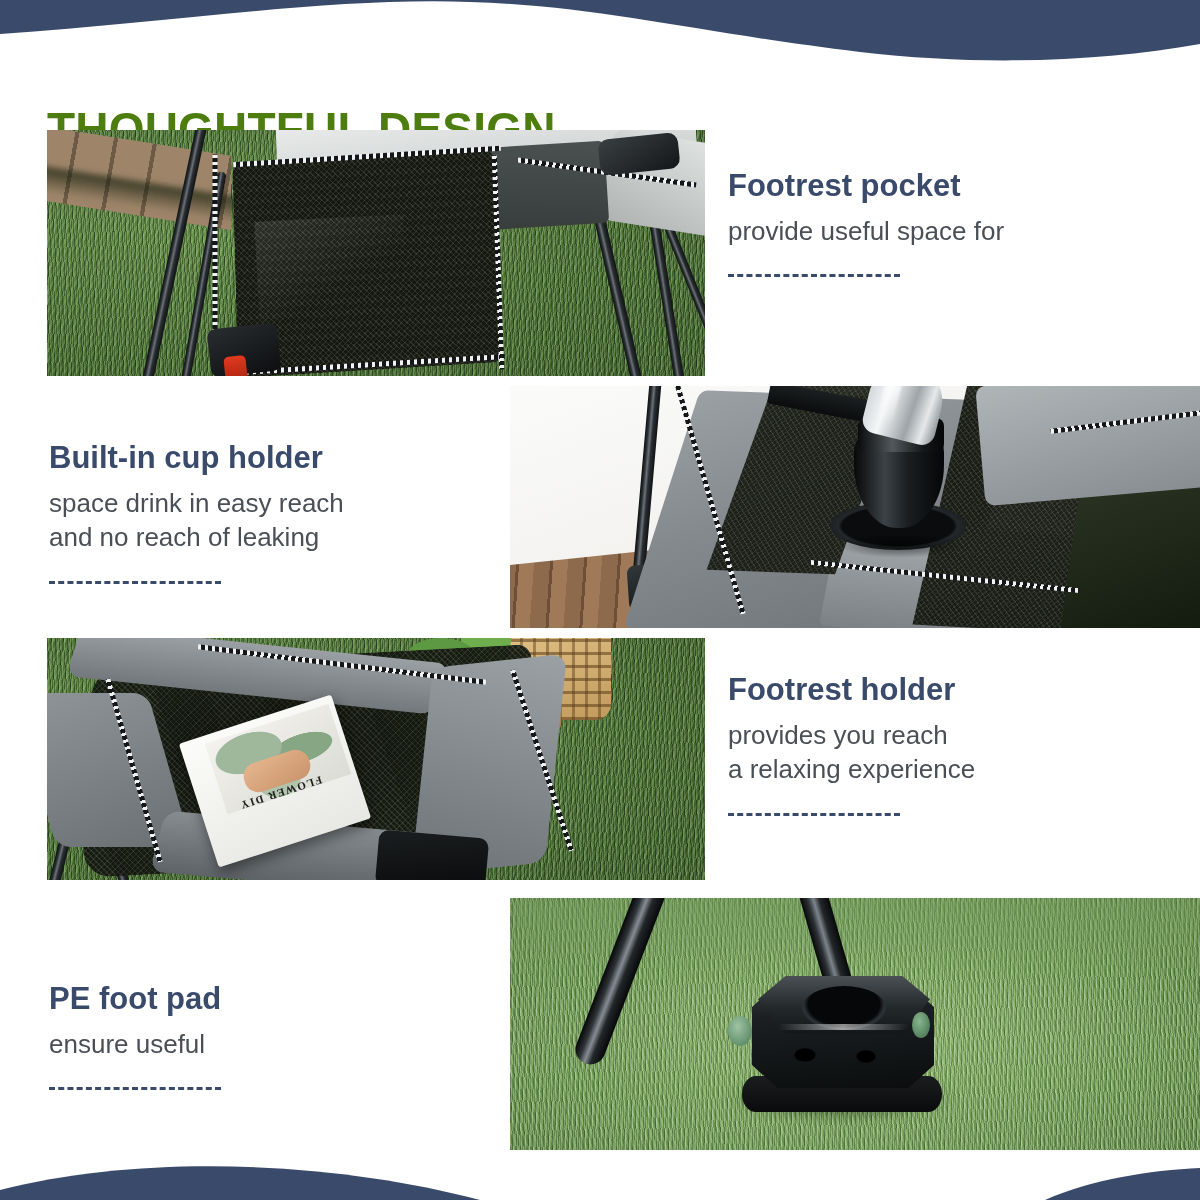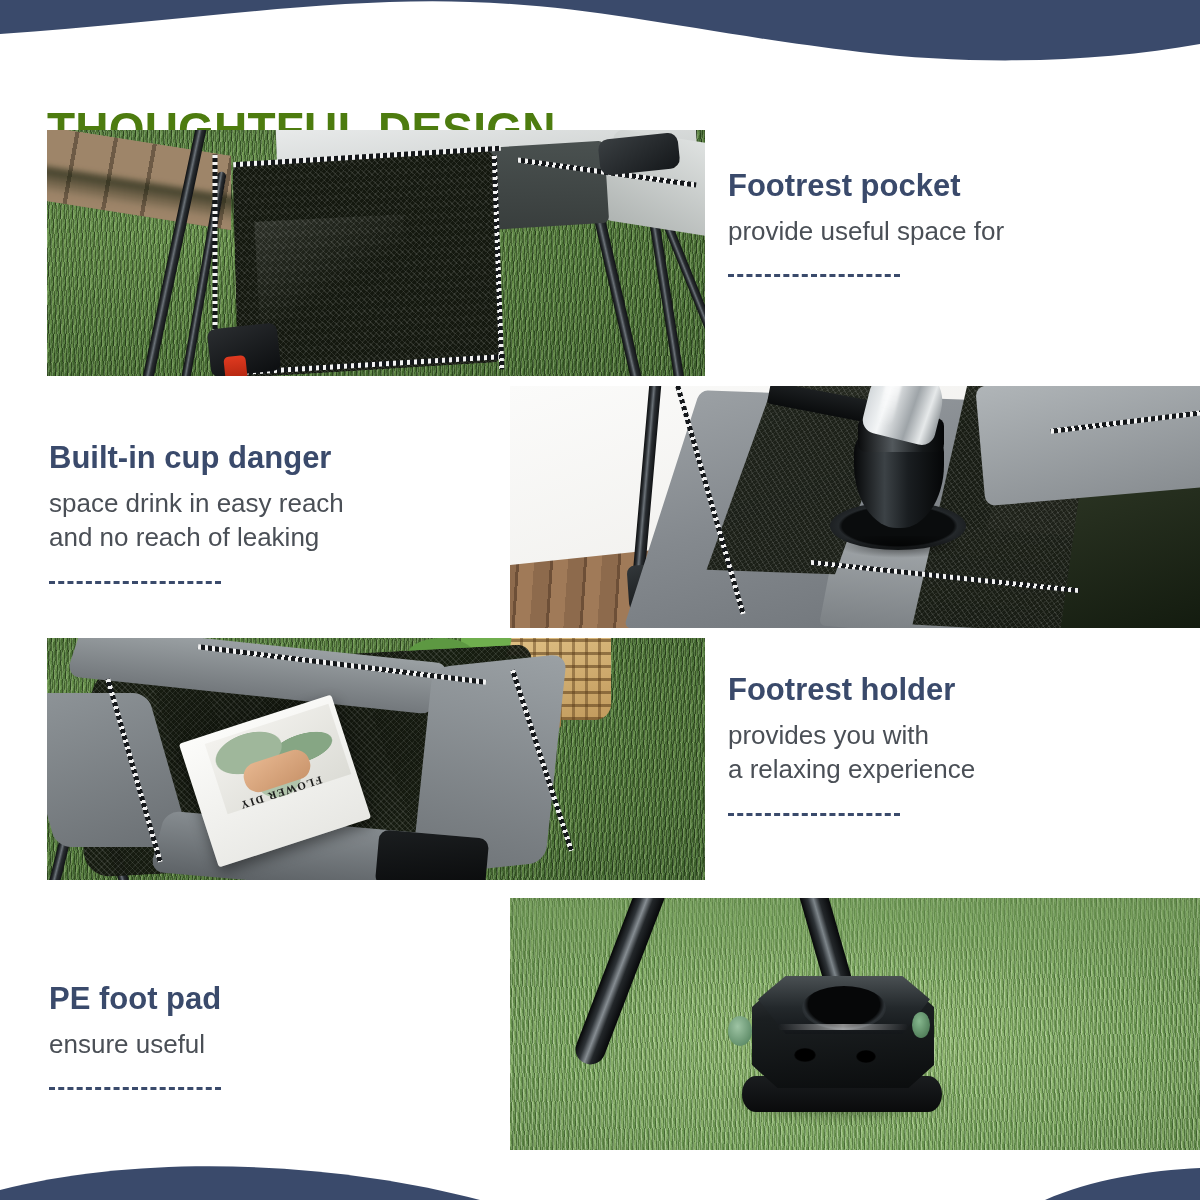--- a/index.html
+++ b/index.html
@@ -372,32 +372,32 @@
 
   <div class="feature-text tb-1">
     <div class="feature-heading">Footrest pocket</div>
     <div class="feature-body">
       <span>provide useful space for</span>
     </div>
     <div class="dashed-rule"></div>
   </div>
 
   <div class="feature-text tb-2">
-    <div class="feature-heading">Built-in cup danger</div>
+    <div class="feature-heading">Built-in cup holder</div>
     <div class="feature-body">
       <span>space drink in easy reach</span>
       <span>and no reach of leaking</span>
     </div>
     <div class="dashed-rule"></div>
   </div>
 
   <div class="feature-text tb-3">
     <div class="feature-heading">Footrest holder</div>
     <div class="feature-body">
-      <span>provides you with</span>
+      <span>provides you reach</span>
       <span>a relaxing experience</span>
     </div>
     <div class="dashed-rule"></div>
   </div>
 
   <div class="feature-text tb-4">
     <div class="feature-heading">PE foot pad</div>
     <div class="feature-body">
       <span>ensure useful</span>
     </div>

